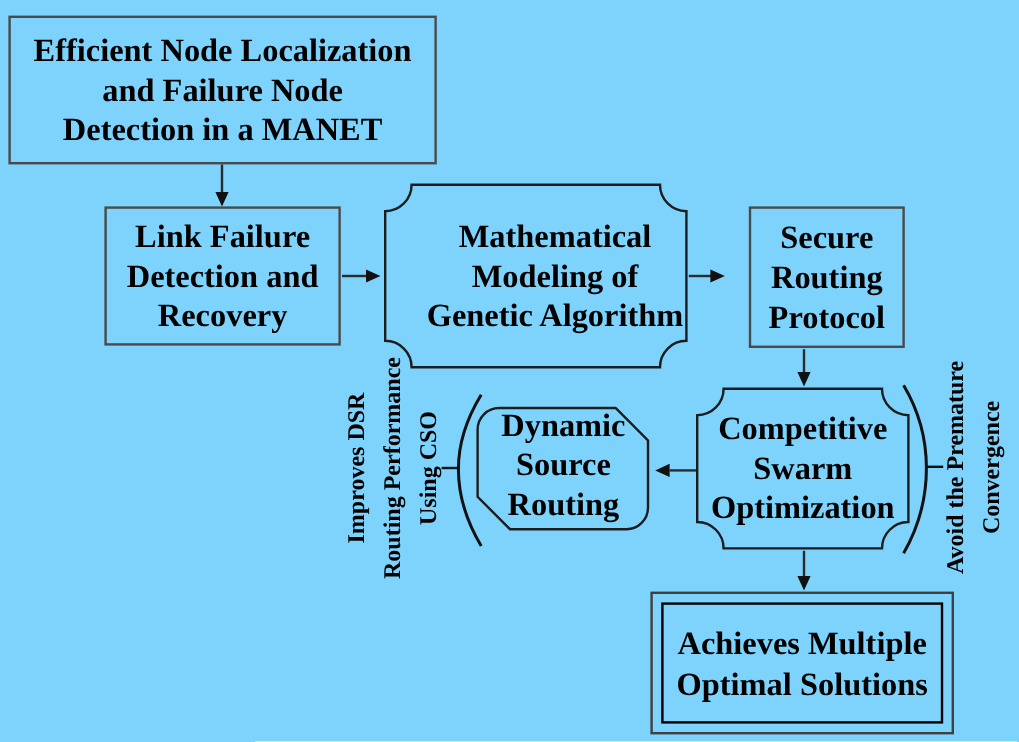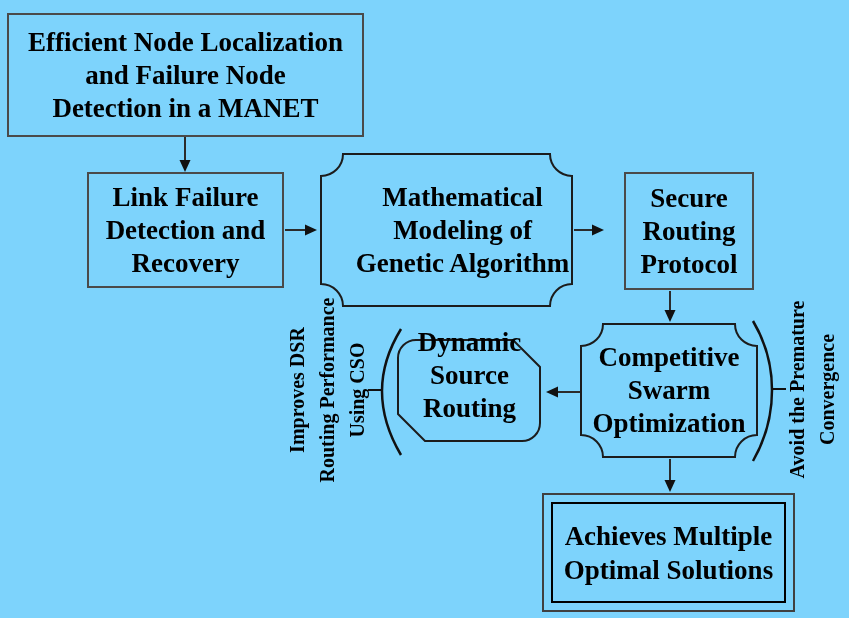--- a/index.html
+++ b/index.html
@@ -32,21 +32,21 @@
     white-space: pre-line;
     font-size: 27px;
     line-height: 33px;
   }
   .rect-border { border: 2px solid #4a4a4a; }
   .node-efficient  { left: 7px;   top: 13px;  width: 357px; height: 124px; }
   .node-link       { left: 87px;  top: 172px; width: 197px; height: 116px; }
   .node-math       { left: 320px; top: 153px; width: 253px; height: 154px; padding-left: 32px; }
   .node-secure     { left: 605px; top: 172px; width: 130px; height: 118px; margin-left: 19px; }
   .node-cso        { left: 580px; top: 323px; width: 178px; height: 135px; }
-  .node-dsr        { left: 397px; top: 323px; width: 145px; height: 104px; justify-content: center; }
+  .node-dsr        { left: 397px; top: 335px; width: 145px; height: 104px; justify-content: center; }
   .node-achieves-outer {
     left: 542px; top: 493px; width: 253px; height: 119px;
     border: 2px solid #404040;
   }
   .node-achieves-inner {
     position: absolute;
     left: 7px; top: 7px; right: 7px; bottom: 7px;
     border: 2px solid #000000;
     display: flex;
     align-items: center;

